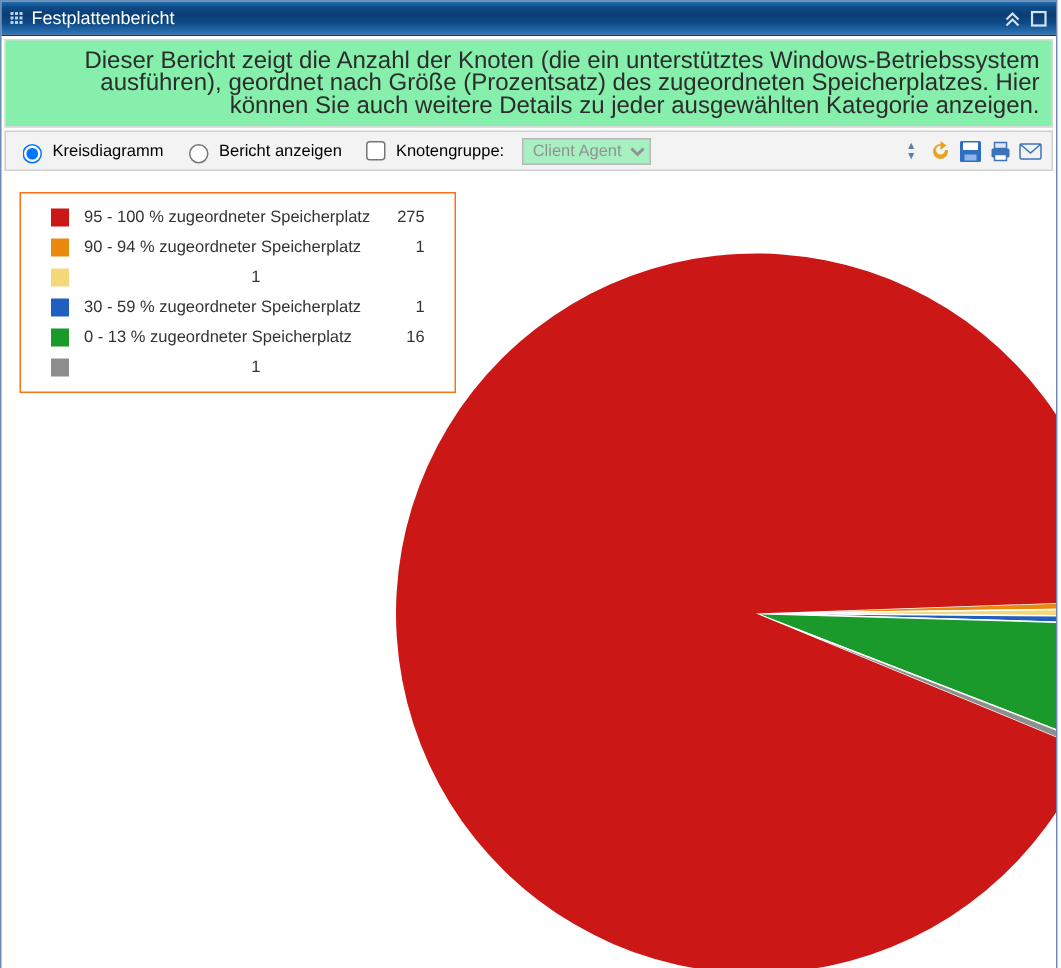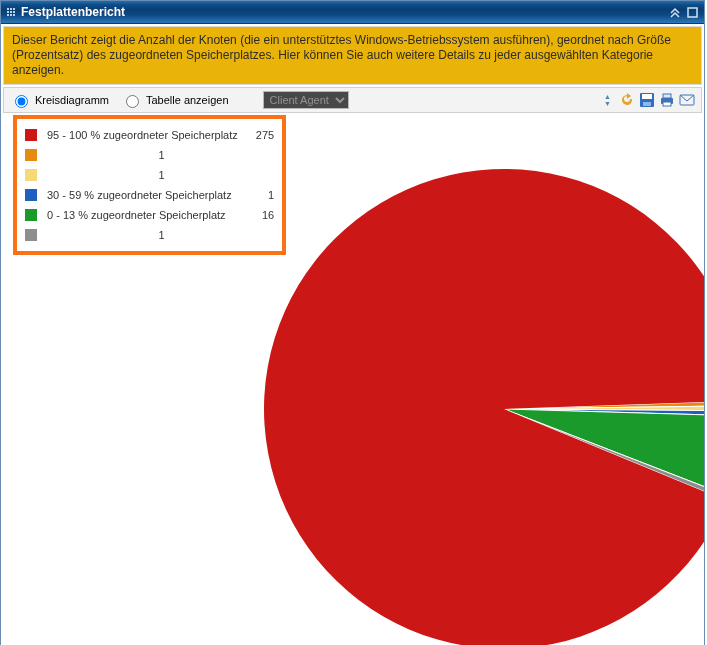--- a/index.html
+++ b/index.html
@@ -15,21 +15,21 @@
     border: 1px solid #6b8db3;
     box-sizing: border-box;
     background: #fff;
   }
   .titlebar {
     display: flex;
     align-items: center;
     height: 22px;
     padding: 0 6px;
     color: #fff;
-    font-weight: bold;
+    font-weight: normal;
     font-size: 12px;
     background: linear-gradient(to bottom, #1f6fb3 0%, #0e4a85 18%, #0a3e73 40%, #0d4a86 65%, #2e77b8 100%);
     border-bottom: 1px solid #0a3b6b;
   }
   .titlebar .grip {
     display: inline-flex;
     flex-direction: column;
     gap: 1px;
     margin-right: 6px;
   }
@@ -54,46 +54,46 @@
   .titlebar .ctl {
     color: #cfe3f5;
     font-size: 12px;
     line-height: 1;
     cursor: pointer;
   }
   .titlebar .ctl svg { display:block; }
 
   .description {
     padding: 6px 8px;
-    font-size: 12px;
+    font-size: 16px;
     color: #2c2c2c;
     border: 1px solid #d9d9d9;
     margin: 2px;
-    background: #eab308;
+    background: #86efac;
     line-height: 15px;
+    text-align: right;
   }
 
   .toolbar {
     margin: 2px;
     border: 1px solid #d0d0d0;
     background: #f3f3f3;
     display: flex;
     align-items: center;
     padding: 3px 6px;
     gap: 12px;
   }
   .toolbar .group { display:flex; align-items:center; gap:4px;justify-content:center; }
   .toolbar label { color:#000; }
   .toolbar select {
     font-size: 11px;
     border: 1px solid #a0a0a0;
-    background: #000000;
+    background: #86efac;
     color: #6b6b6b;
     padding: 1px 2px;
-    margin-left: 22px;
   }
   .toolbar .right {
     margin-left: auto;
     display:flex;
     align-items:center;
     gap:4px;
   }
   .icon-btn {
     width:16px;
     height:16px;
@@ -104,25 +104,25 @@
   }
   .icon-btn svg { display:block; }
 
   .content {
     position: relative;
     height: 550px;
   }
 
   .legend {
     position: absolute;
-    top: 0;
+    top: 12px;
     left: 12px;
-    border: 4px solid #f97316;
+    border: 1px solid #f97316;
     background: #fff;
-    padding: 6px 8px;
+    padding: 6px 20px;
   }
   .legend-row {
     display: grid;
     grid-template-columns: 14px 1fr auto;
     align-items: center;
     column-gap: 8px;
     height: 20px;
     font-size: 11px;
   }
   .swatch {
@@ -181,21 +181,25 @@
 
   <div class="description">Dieser Bericht zeigt die Anzahl der Knoten (die ein unterstütztes Windows-Betriebssystem ausführen), geordnet nach Größe (Prozentsatz) des zugeordneten Speicherplatzes. Hier können Sie auch weitere Details zu jeder ausgewählten Kategorie anzeigen.</div>
 
   <div class="toolbar">
     <label class="group">
       <input type="radio" name="view" checked="" style="">
       <span>Kreisdiagramm</span>
     </label>
     <label class="group">
       <input type="radio" name="view" style="">
-      <span>Tabelle anzeigen</span>
+      <span>Bericht anzeigen</span>
+    </label>
+    <label class="group">
+      <input type="checkbox" style="">
+      <span>Knotengruppe:</span>
     </label>
     <select disabled="">
       <option>Client Agent</option>
     </select>
 
     <div class="right">
       <span class="spinner-arrows">▲<br>▼</span>
       <span class="icon-btn">
         <svg width="16" height="16" viewBox="0 0 16 16">
             <path d="M8 3a5 5 0 1 0 4.9 4H11a3 3 0 1 1-3-3V1l4 3-4 3V5a0 0 0 0 0 0 0" fill="#e7a321"></path>
@@ -226,20 +230,21 @@
 
   <div class="content">
     <div class="legend" id="legend">
         <div class="legend-row">
           <span class="swatch" style="background: rgb(204, 23, 23);"></span>
           <span class="legend-label">95 - 100 % zugeordneter Speicherplatz</span>
           <span class="legend-val">275</span>
         </div>
         <div class="legend-row">
           <span class="swatch" style="background: rgb(233, 138, 15);"></span>
+          <span class="legend-label">90 - 94 % zugeordneter Speicherplatz</span>
           <span class="legend-val">1</span>
         </div>
         <div class="legend-row">
           <span class="swatch" style="background: rgb(244, 217, 123);"></span>
           <span class="legend-val">1</span>
         </div>
         <div class="legend-row">
           <span class="swatch" style="background: rgb(31, 95, 191);"></span>
           <span class="legend-label">30 - 59 % zugeordneter Speicherplatz</span>
           <span class="legend-val">1</span>

